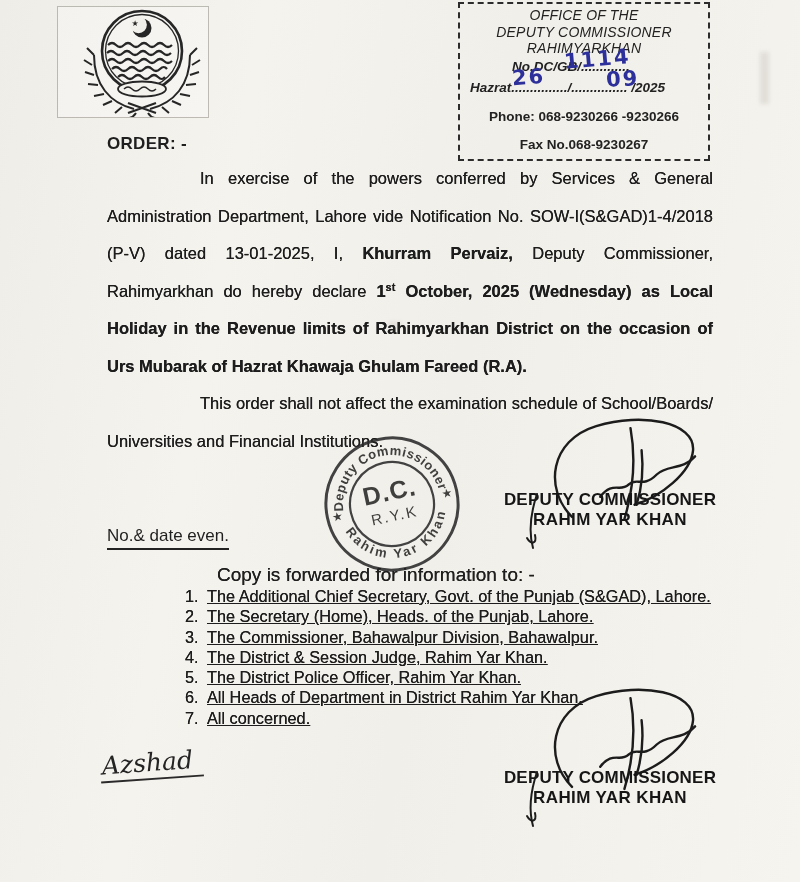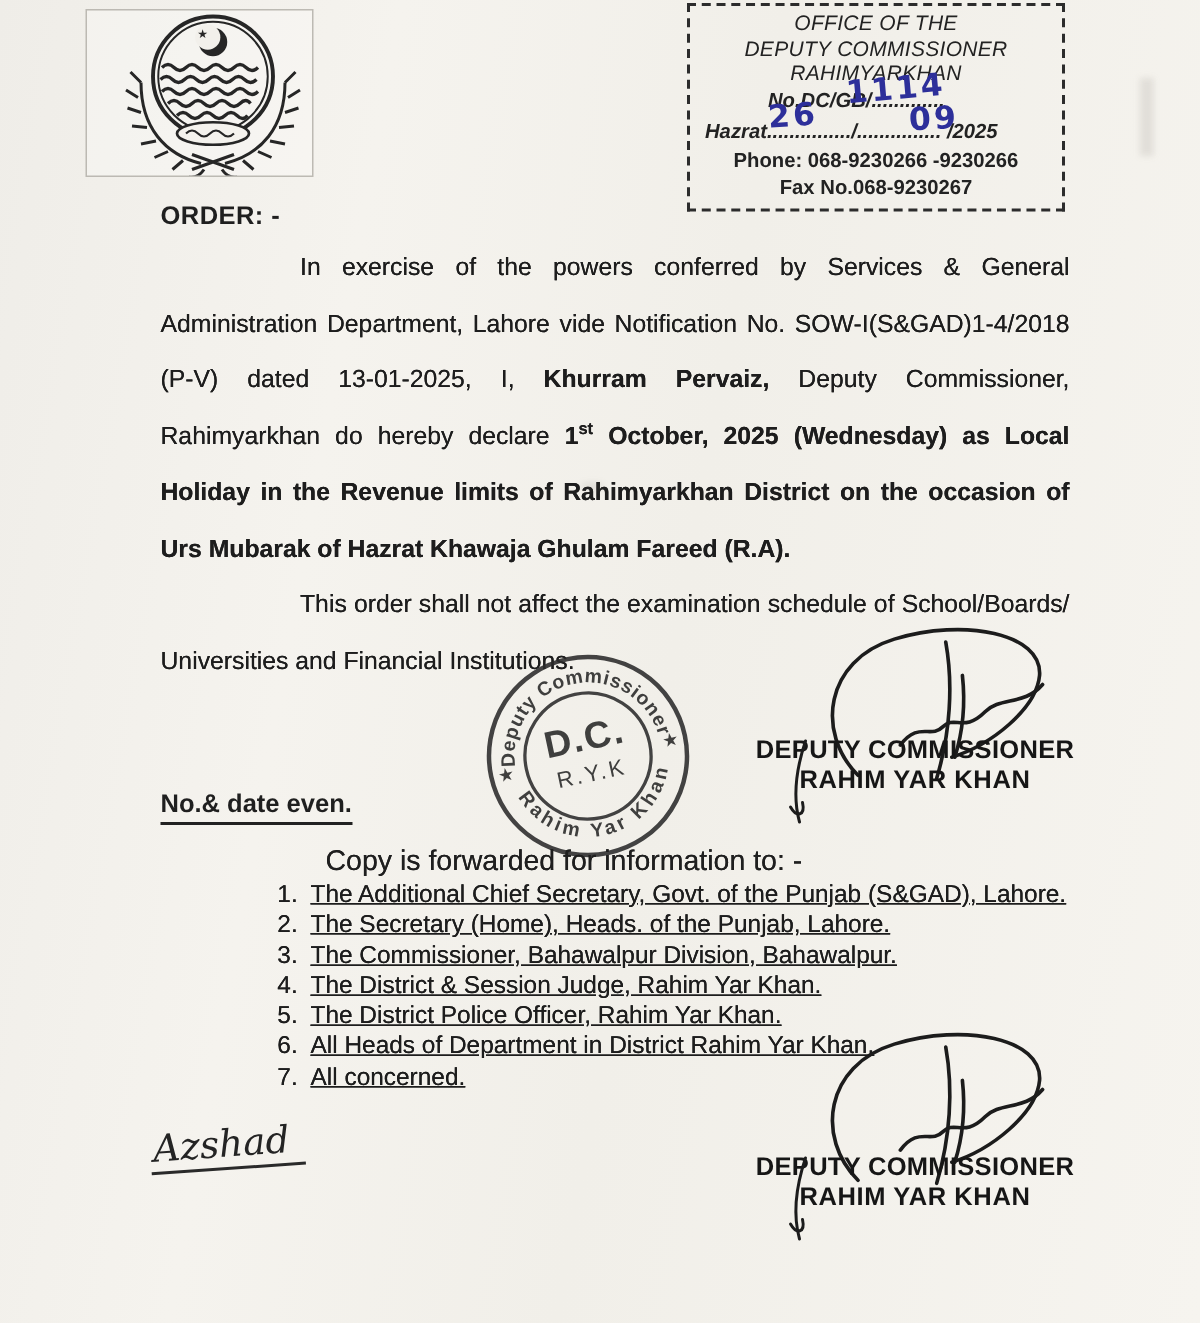--- a/index.html
+++ b/index.html
@@ -17,21 +17,21 @@
     text-align:center;color:#222;}
   .sb-title{font-style:italic;font-weight:normal;font-size:14px;line-height:16.5px;letter-spacing:.2px;}
   .sb-no,.sb-dated{position:relative;text-align:left;font-style:italic;font-weight:bold;font-size:13.5px;line-height:18px;}
   .sb-no{padding-left:46px;margin-top:1px;}
   .sb-dated{padding-left:4px;margin-top:3px;}
   .hw{position:absolute;color:#2d2f9a;font-family:"DejaVu Sans",sans-serif;
     font-weight:bold;font-style:normal;letter-spacing:2px;}
   .hw-no{left:98px;top:-8px;font-size:21px;transform:rotate(-5deg);}
   .hw-day{left:46px;top:-11px;font-size:21px;transform:rotate(-4deg);}
   .hw-month{left:140px;top:-9px;font-size:21px;transform:rotate(-3deg);}
-  .sb-phone,.sb-fax{font-weight:bold;font-size:13.5px;line-height:17px;margin-top:1px;}
+  .sb-phone,.sb-fax{font-weight:bold;font-size:13.5px;line-height:17px;margin-top:11px;}
   
   .order-heading{position:absolute;left:107px;top:134px;font-weight:bold;font-size:17px;letter-spacing:.3px;}
   .body-text{position:absolute;left:107px;top:160px;width:606px;
     font-size:16.5px;line-height:37.5px;text-align:justify;color:#1d1d1d;
     text-shadow:0 0 .3px currentColor;}
   .body-text p{margin:0;text-indent:93px;}
   .body-text sup{font-size:11px;vertical-align:super;line-height:0;}
   
   .seal{position:absolute;left:322px;top:434px;width:140px;height:140px;
     transform:rotate(-12deg);opacity:.88;}
@@ -48,21 +48,21 @@
   .sig-2{left:494px;top:686px;height:135px;}
   .squiggle{position:absolute;left:46px;top:0;width:180px;height:116px;}
   .squiggle path{fill:none;stroke:#1c1c1c;stroke-width:2.4;stroke-linecap:round;}
   .sig-text{position:absolute;left:0;top:74px;width:100%;text-align:center;}
   .sig-2 .sig-text{top:82px;}
   .sig-title{font-weight:bold;font-size:17px;letter-spacing:.2px;color:#161616;}
   .sig-district{font-weight:bold;font-size:17px;letter-spacing:.4px;color:#161616;}
   .pen-stroke{position:absolute;left:30px;top:2px;width:18px;height:58px;}
   .pen-stroke path{fill:none;stroke:#1c1c1c;stroke-width:2;stroke-linecap:round;}
   
-  .no-date{position:absolute;left:107px;top:526px;font-weight:bold;font-size:17px;
+  .no-date{position:absolute;left:107px;top:526px;font-weight:normal;font-size:17px;
     border-bottom:2.2px solid #222;padding-bottom:2px;}
   .copy-heading{position:absolute;left:217px;top:564px;font-size:19px;text-shadow:0 0 .3px currentColor;}
   .recipients{position:absolute;left:176px;top:586px;width:545px;margin:0;padding-left:27px;
     font-size:16.3px;line-height:20.3px;color:#1d1d1d;text-shadow:0 0 .3px currentColor;}
   .recipients li{padding-left:4px;text-decoration:underline;}
   .clerk-sig{position:absolute;left:100px;top:748px;transform:rotate(-4deg);
     border-bottom:2px solid #2a2a2a;padding:0 10px 1px 2px;
     font-family:"DejaVu Serif",serif;font-style:italic;font-size:25px;color:#242424;}
   
   .artifact{position:absolute;background:rgba(110,108,100,.14);filter:blur(2px);}

